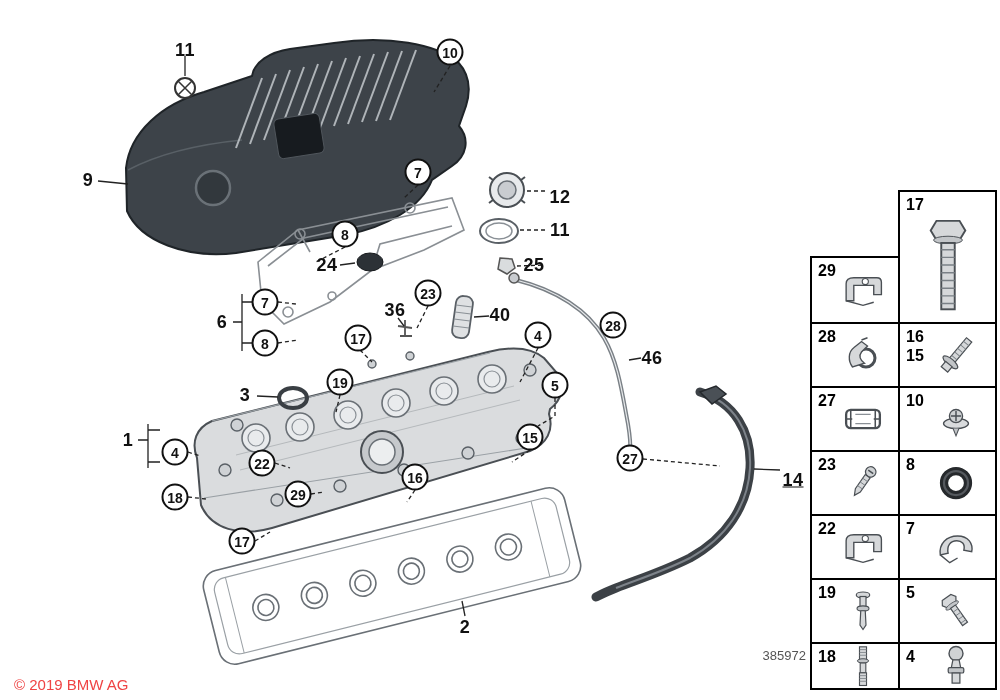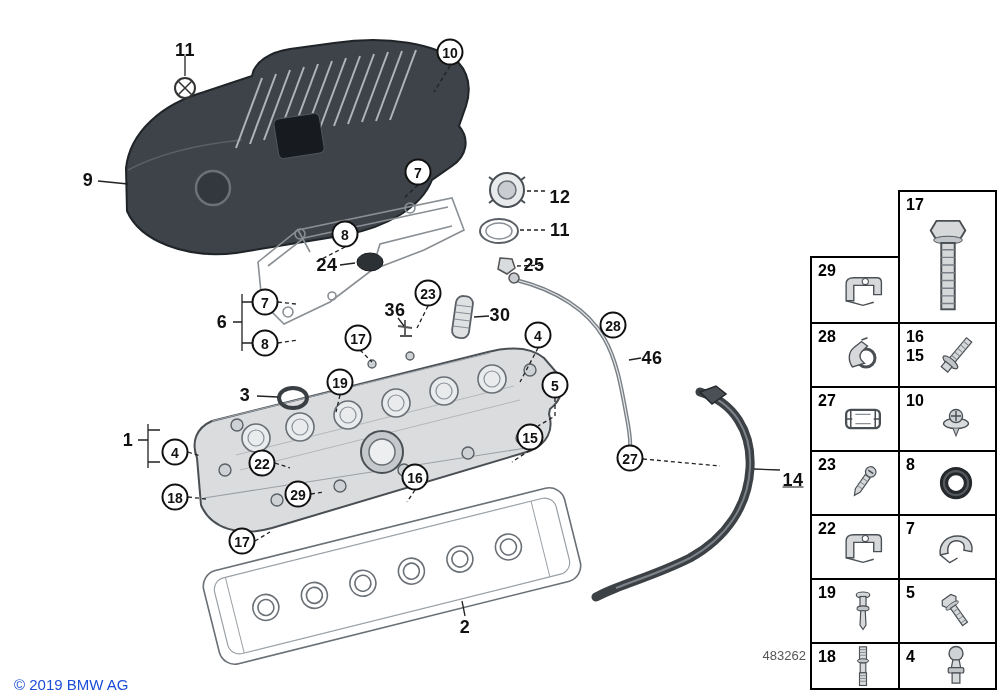--- a/index.html
+++ b/index.html
@@ -20,21 +20,21 @@
   .parts-col.no-right { border-right:none; }
   .parts-cell { position:relative; width:100%; border-top:2px solid #000; overflow:hidden; }
   .parts-cell:first-child { border-top:none; }
   .cell-labels { position:absolute; top:3px; left:6px; display:flex; flex-direction:column; z-index:2; }
   .cell-label { font-size:16px; font-weight:bold; color:#000; line-height:1.2; }
   .part-icon { position:absolute; inset:0; display:flex; align-items:center; justify-content:center; padding-left:16px; }
   .part-icon svg { max-height:46px; }
   .cell-tall .part-icon { padding-top:20px; padding-left:0; }
   .cell-tall .part-icon svg { max-height:100px; }
 
-  .footer-copyright { position:absolute; left:14px; bottom:7px; font-size:15px; color:#1d4ed8; z-index:5; }
+  .footer-copyright { position:absolute; left:14px; bottom:7px; font-size:15px; color:#ef4444; z-index:5; }
   .diagram-number { position:absolute; left:742px; top:648px; width:64px; text-align:right; font-size:13px; color:#555; z-index:5; }
 </style>
 </head>
 <body>
 
 <div id="stage">
 
   <svg id="diagram-svg" width="1000" height="700" viewBox="0 0 1000 700">
 
     <g>
@@ -186,35 +186,35 @@
       <path d="M415,490 L407,502" stroke-dasharray="4,3"></path>
       <path d="M188,497 L206,499" stroke-dasharray="4,3"></path>
       <path d="M255,541 L270,532" stroke-dasharray="4,3"></path>
       <path d="M465,616 L462,601"></path>
       <path d="M780,470 L754,469"></path>
       <path d="M643,459 L720,466" stroke-dasharray="4,3"></path>
     </g>
   </svg>
 
   <div class="footer-copyright">© 2019 BMW AG</div>
-  <div class="diagram-number">483262</div>
+  <div class="diagram-number">385972</div>
 <div class="callout plain" style="left: 185px; top: 50px;">11</div>
     <div class="callout circled" style="left: 450px; top: 52px;">10</div>
     <div class="callout plain" style="left: 88px; top: 180px;">9</div>
     <div class="callout circled" style="left: 418px; top: 172px;">7</div>
     <div class="callout plain" style="left: 560px; top: 191px; margin-top: 6px;">12</div>
     <div class="callout plain" style="left: 560px; top: 230px;">11</div>
     <div class="callout circled" style="left: 345px; top: 234px;">8</div>
     <div class="callout plain" style="left: 327px; top: 265px;">24</div>
     <div class="callout plain" style="left: 534px; top: 265px;">25</div>
     <div class="callout circled" style="left: 428px; top: 293px;">23</div>
     <div class="callout circled" style="left: 265px; top: 302px;">7</div>
     <div class="callout plain" style="left: 222px; top: 322px;">6</div>
     <div class="callout plain" style="left: 395px; top: 310px;">36</div>
-    <div class="callout plain" style="left: 500px; top: 315px;">30</div>
+    <div class="callout plain" style="left: 500px; top: 315px;">40</div>
     <div class="callout circled" style="left: 613px; top: 325px;">28</div>
     <div class="callout circled" style="left: 265px; top: 343px;">8</div>
     <div class="callout circled" style="left: 358px; top: 338px;">17</div>
     <div class="callout circled" style="left: 538px; top: 335px;">4</div>
     <div class="callout plain" style="left: 652px; top: 358px;">46</div>
     <div class="callout circled" style="left: 340px; top: 382px;">19</div>
     <div class="callout circled" style="left: 555px; top: 385px;">5</div>
     <div class="callout plain" style="left: 245px; top: 395px;">3</div>
     <div class="callout circled" style="left: 530px; top: 437px;">15</div>
     <div class="callout plain" style="left: 128px; top: 440px;">1</div>

